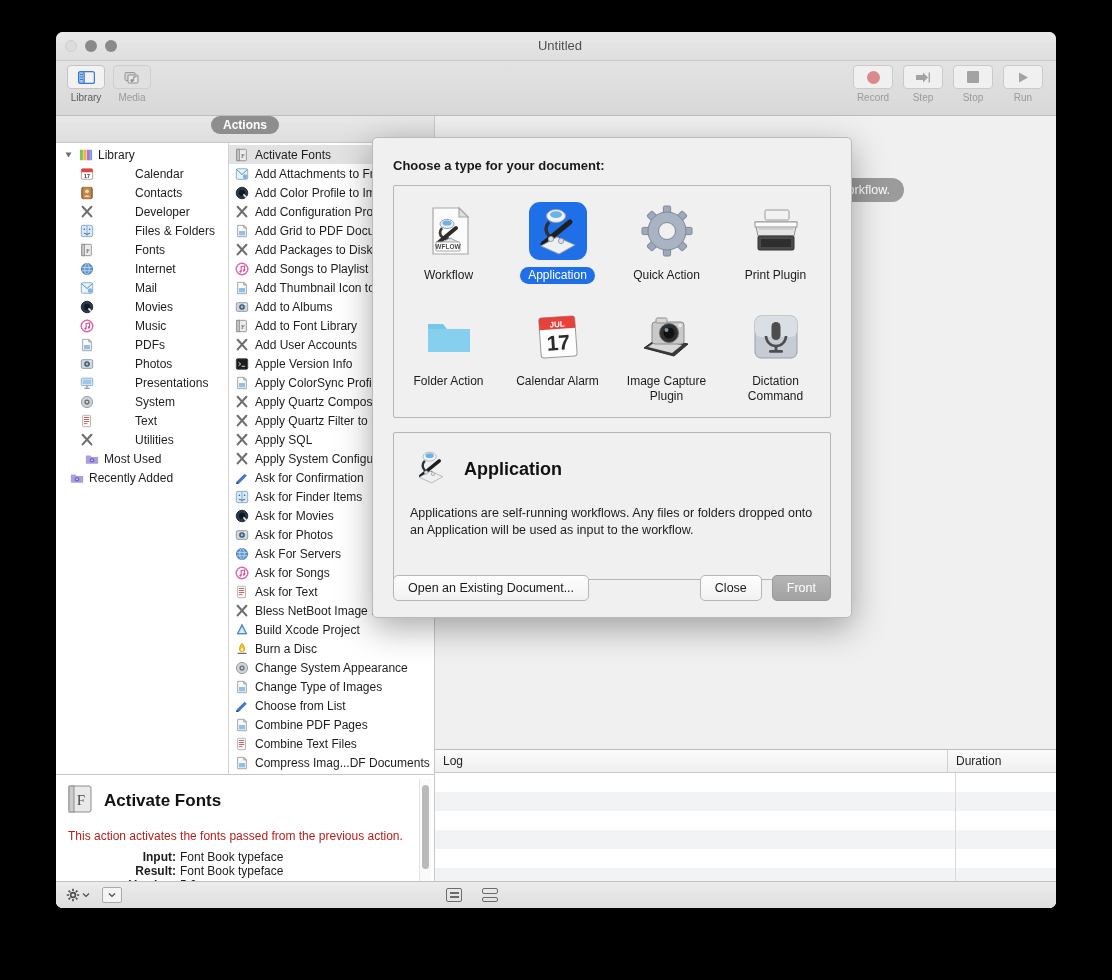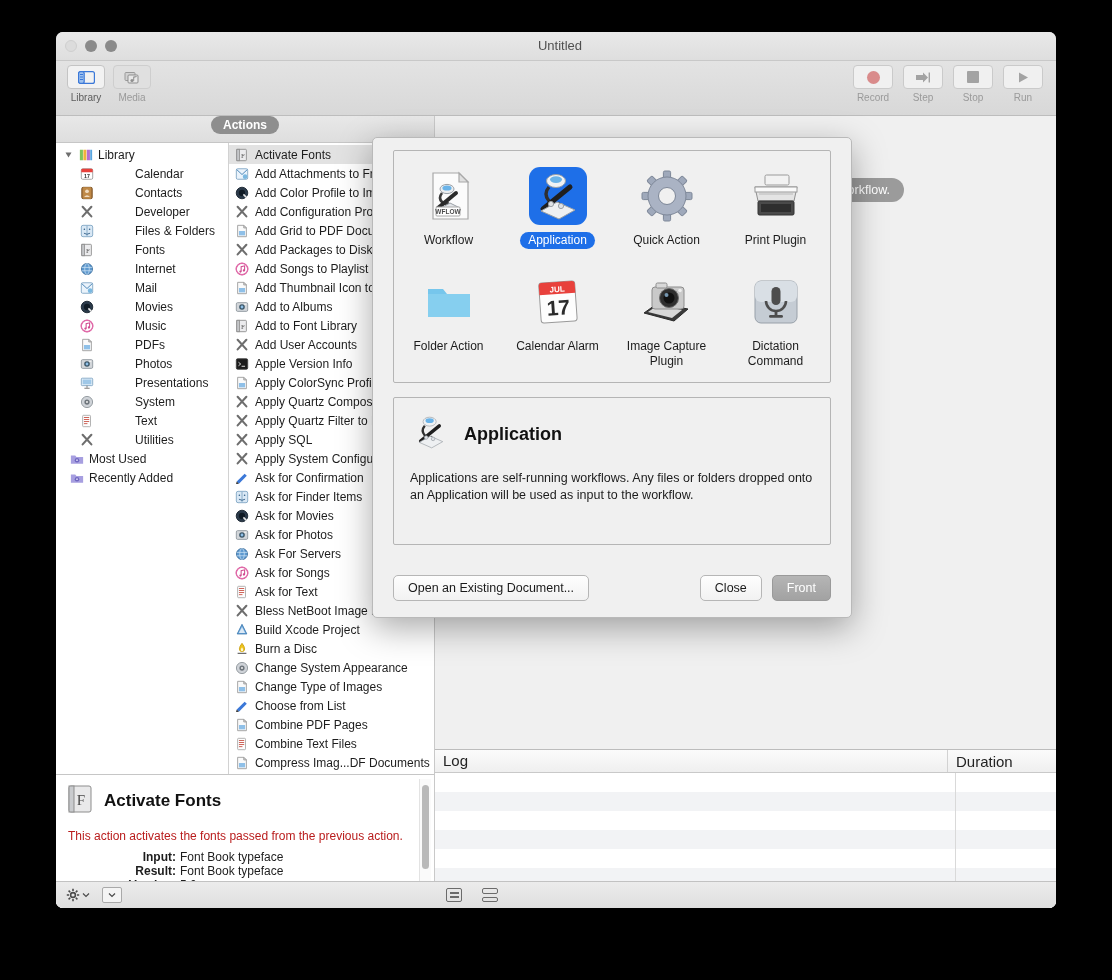--- a/index.html
+++ b/index.html
@@ -80,21 +80,21 @@
     border-left:1px solid #e3e3e3;}
   .vthumb{position:absolute;left:2px;top:6px;width:7px;height:84px;background:#b9b9b9;border-radius:4px;}
 
   
   .wfpanel{flex:1;display:flex;flex-direction:column;background:#f0f0f0;position:relative;}
   .wfcanvas{flex:1;position:relative;background:#f0f0f0;}
   .hintpill{position:absolute;right:152px;top:62px;background:#9b9b9b;color:#fff;font-size:12.5px;
     padding:5px 14px;border-radius:12px;white-space:nowrap;}
   .logarea{height:160px;border-top:1px solid #bcbcbc;background:#fff;display:flex;flex-direction:column;}
   .loghead{height:22px;background:linear-gradient(#fbfbfb,#efefef);border-bottom:1px solid #c9c9c9;
-    display:flex;align-items:center;font-size:15px;color:#232323;}
+    display:flex;align-items:center;font-size:12px;color:#232323;}
   .loghead .c1{flex:1;padding-left:8px;border-right:1px solid #d2d2d2;line-height:22px;height:22px;box-sizing:border-box;}
   .loghead .c2{width:100px;padding-left:8px;}
   .logbody{flex:1;position:relative;}
   .logrow{height:19px;display:flex;}
   .logrow .a{flex:1;border-right:1px solid #d9d9d9;box-sizing:border-box;}
   .logrow .b{width:100px;}
   .logrow.alt .a,.logrow.alt .b{background:#f2f3f5;}
 
   
   .footer{position:absolute;left:0;right:0;bottom:0;height:26px;background:linear-gradient(#ececec,#dfdfdf);
@@ -358,21 +358,21 @@
                     <path d="M4.5 4h6M4.5 6.3h6M4.5 8.6h6M4.5 11h4" stroke="#c0392b" stroke-width="0.9"></path>
                   </svg></span>
                 <span>Text</span>
               </div>
               <div class="catrow child">
                 <span class="ic"><svg width="14" height="14" viewBox="0 0 16 16">
                     <path d="M3 2 L13 13 M13 2 L3 13" stroke="#6e6e6e" stroke-width="2.4" stroke-linecap="round"></path>
                   </svg></span>
                 <span>Utilities</span>
               </div>
-              <div class="catrow " style="padding-left: 14px;">
+              <div class="catrow " style="padding-left: 29px;">
                 <span class="ic"><svg width="14" height="14" viewBox="0 0 16 16">
                     <path d="M1 4 H6 L7.4 5.6 H15 V13.5 H1 Z" fill="#a79fe0"></path>
                     <circle cx="8" cy="9.4" r="2.6" fill="#6f66c0"></circle>
                     <circle cx="8" cy="9.4" r="1" fill="#ddd9f5"></circle>
                   </svg></span>
                 <span>Most Used</span>
               </div>
               <div class="catrow " style="padding-left: 14px;">
                 <span class="ic"><svg width="14" height="14" viewBox="0 0 16 16">
                     <path d="M1 4 H6 L7.4 5.6 H15 V13.5 H1 Z" fill="#a79fe0"></path>
@@ -742,20 +742,21 @@
       <div class="f-mid">
         <div class="viewicon lines"></div>
         <div class="viewicon split">
             <i class="t"></i>
             <i class="b"></i>
           </div>
       </div>
     </div>
 
     <div class="sheet">
+      <div class="sheet-h">Choose a type for your document:</div>
 
       <div class="tilebox">
         <div class="tilerow">
 
           <div class="tile">
             <div class="tile-ic">
               <svg width="58" height="58" viewBox="0 0 58 58">
                 <path d="M13 6 H39 L48 15 V52 H13 Z" fill="#fbfbfb" stroke="#a8a8a8" stroke-width="1.2"></path>
                 <path d="M39 6 L48 15 H39 Z" fill="#e0e0e0" stroke="#a8a8a8" stroke-width="1.2"></path>
                 <ellipse cx="27" cy="22" rx="7" ry="4.6" fill="#eceef0" stroke="#9aa0a6"></ellipse>

